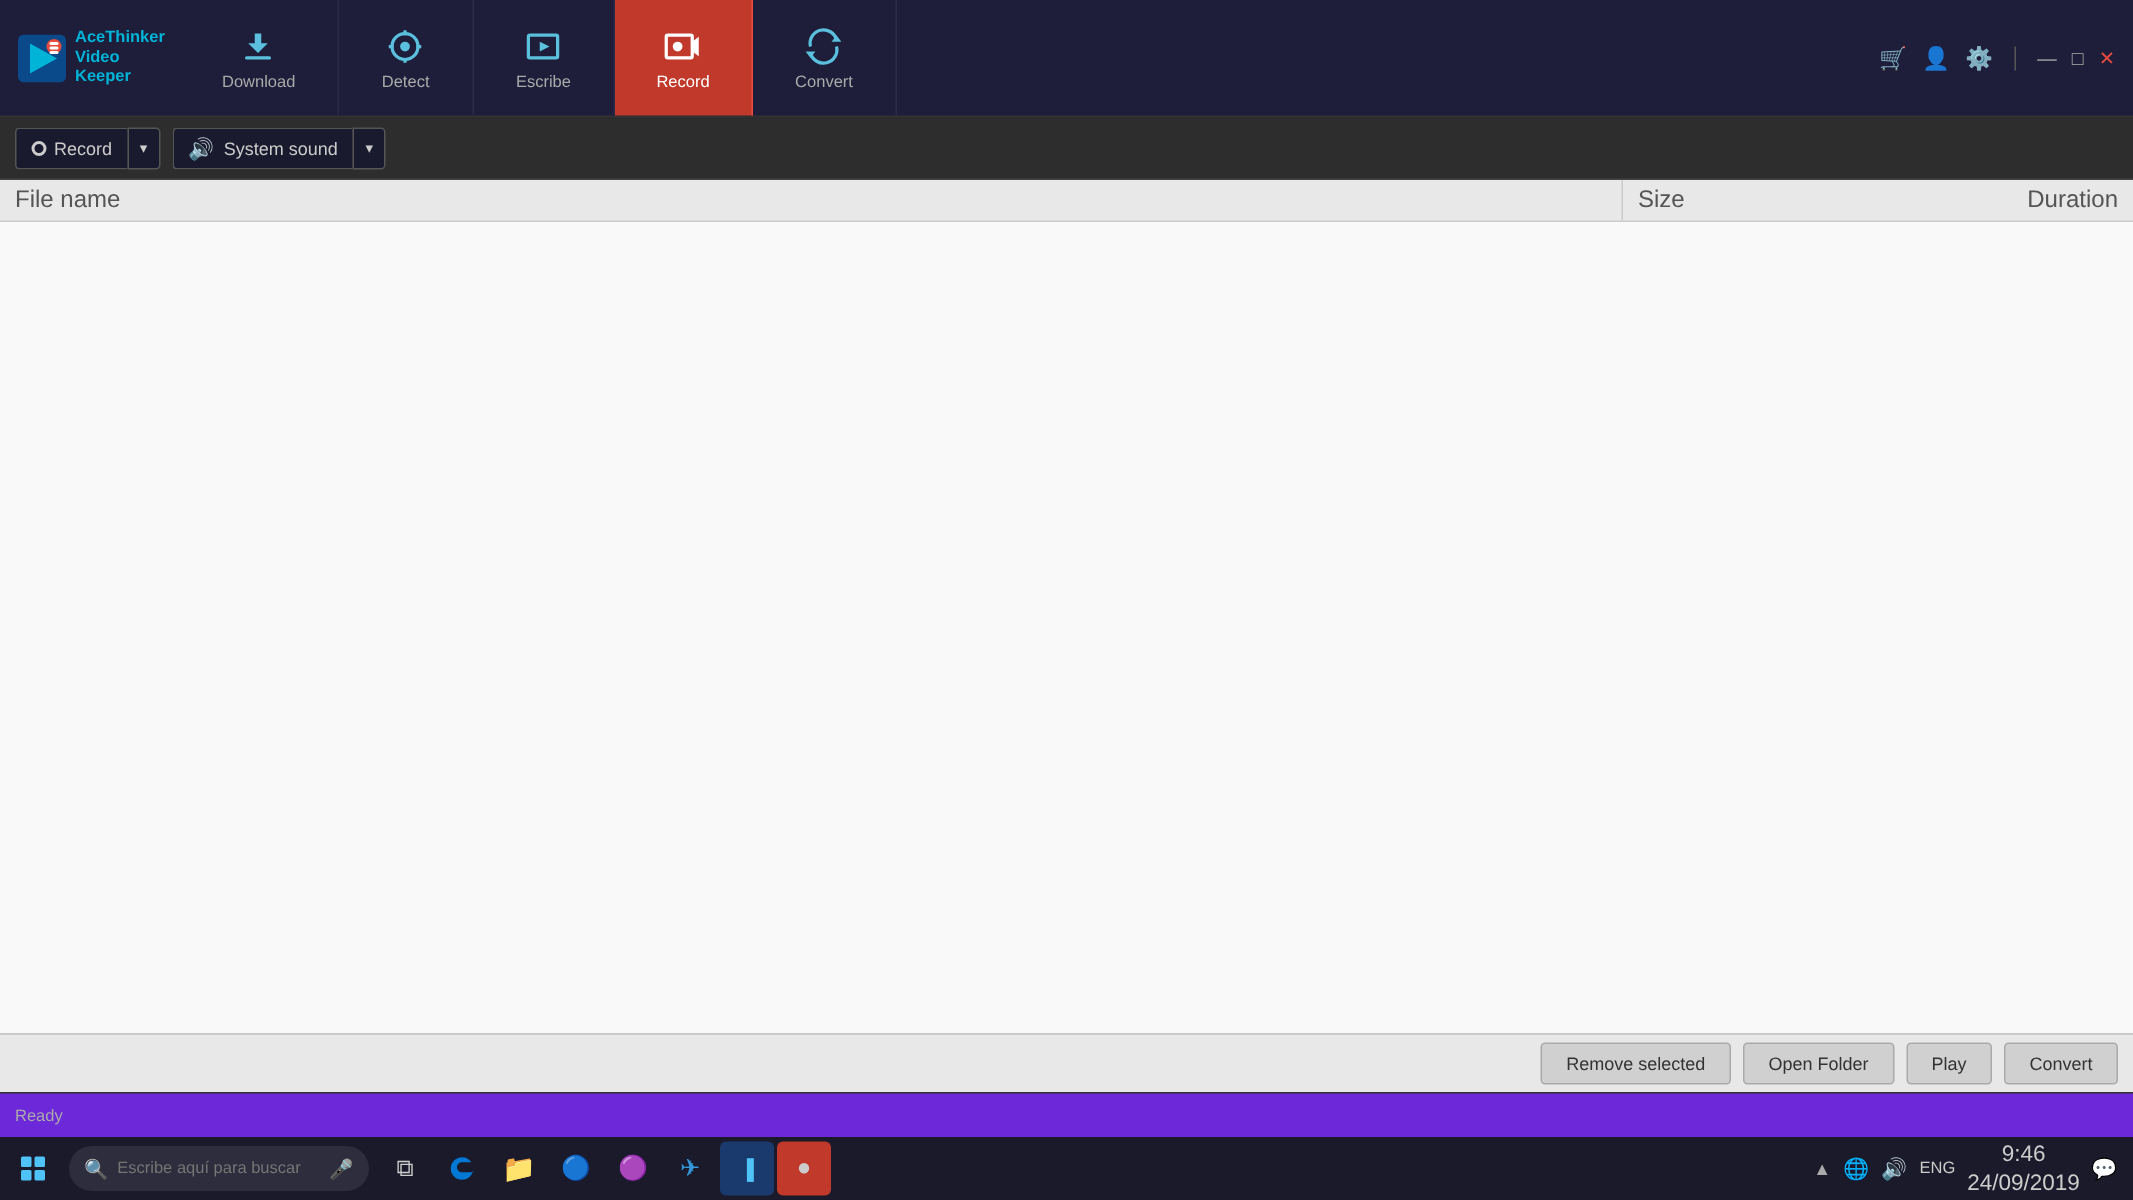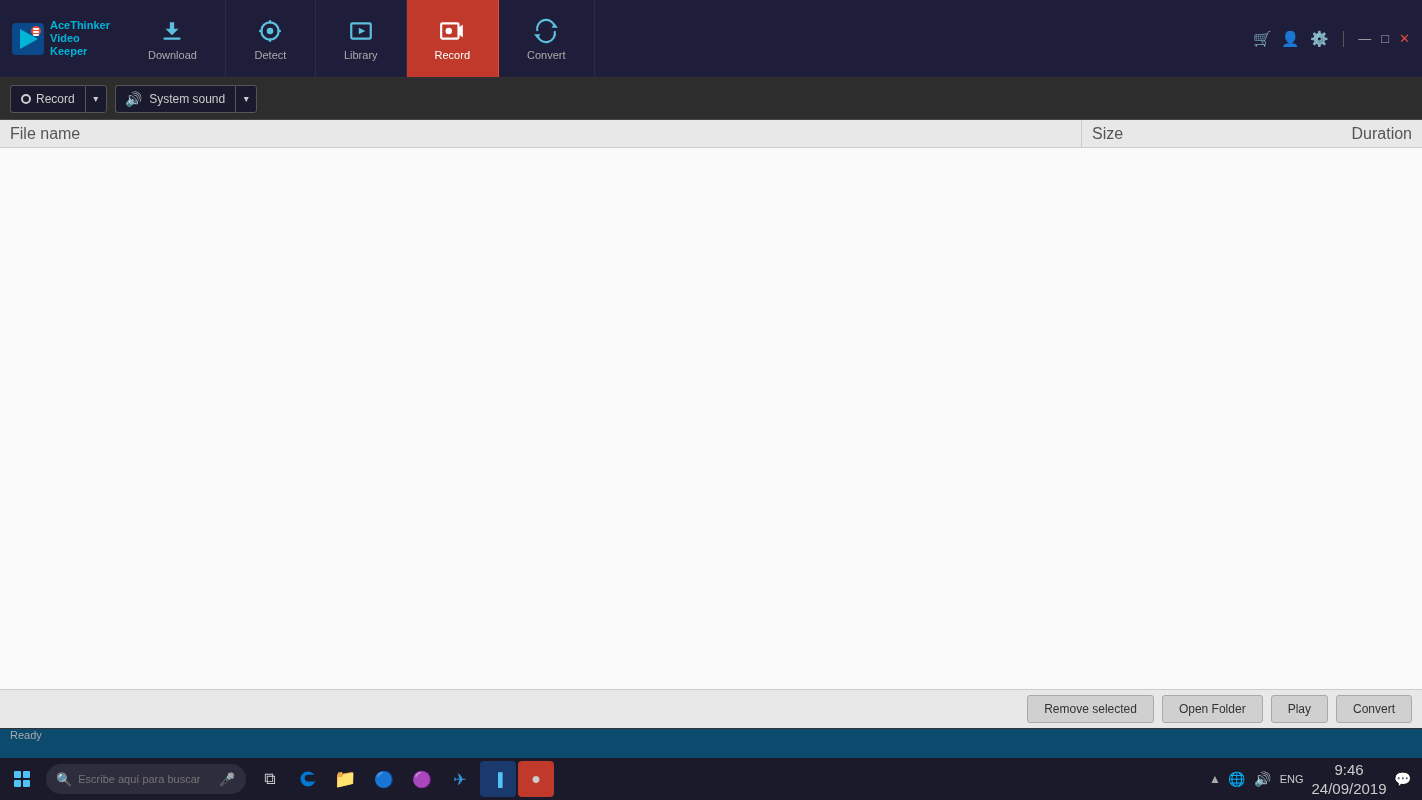--- a/index.html
+++ b/index.html
@@ -246,23 +246,24 @@
       font-size: 12px;
       cursor: pointer;
       color: #333;
       height: 28px;
       display: flex;
       align-items: center;
     }
 
     
     .status-bar {
-      background: #0c4a6e;
+      background: #6d28d9;
       height: 30px;
       display: flex;
+      align-items: center;
       padding: 0 10px;
       gap: 12px;
       flex-shrink: 0;
       border-top: 1px solid #333;
     }
 
     .status-text {
       color: #aaa;
       font-size: 11px;
     }
@@ -453,21 +454,21 @@
         <span class="nav-label">Detect</span>
       </div>
 
       <div class="nav-item">
         <div class="nav-icon icon-library">
           <svg viewBox="0 0 24 24" xmlns="http://www.w3.org/2000/svg">
             <rect x="3" y="5" width="18" height="14" rx="1" fill="none" stroke="#5bc0de" stroke-width="2"></rect>
             <polygon points="10,9 10,15 16,12" fill="#5bc0de"></polygon>
           </svg>
         </div>
-        <span class="nav-label">Library</span>
+        <span class="nav-label">Escribe</span>
       </div>
 
       <div class="nav-item active">
         <div class="nav-icon icon-record">
           <svg viewBox="0 0 24 24" xmlns="http://www.w3.org/2000/svg">
             <rect x="2" y="5" width="16" height="14" rx="1" fill="none" stroke="#fff" stroke-width="2"></rect>
             <polygon points="18,9 22,6 22,18 18,15" fill="#fff"></polygon>
             <circle cx="9" cy="12" r="3" fill="#fff"></circle>
           </svg>
         </div>

